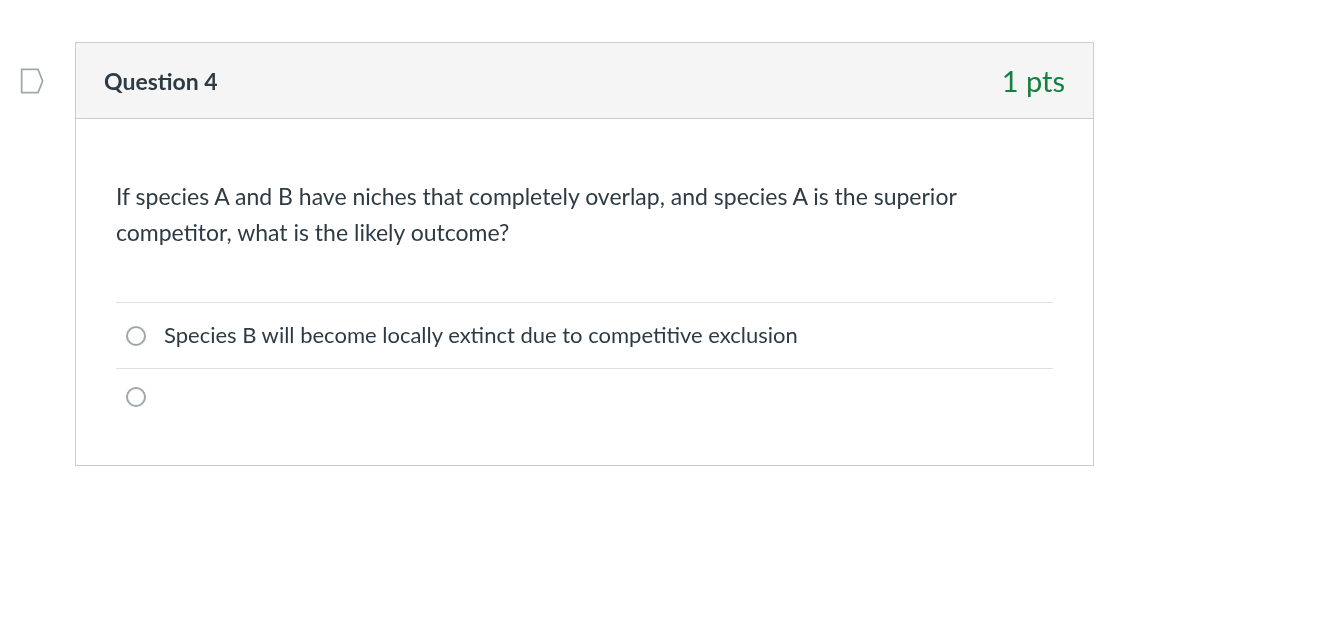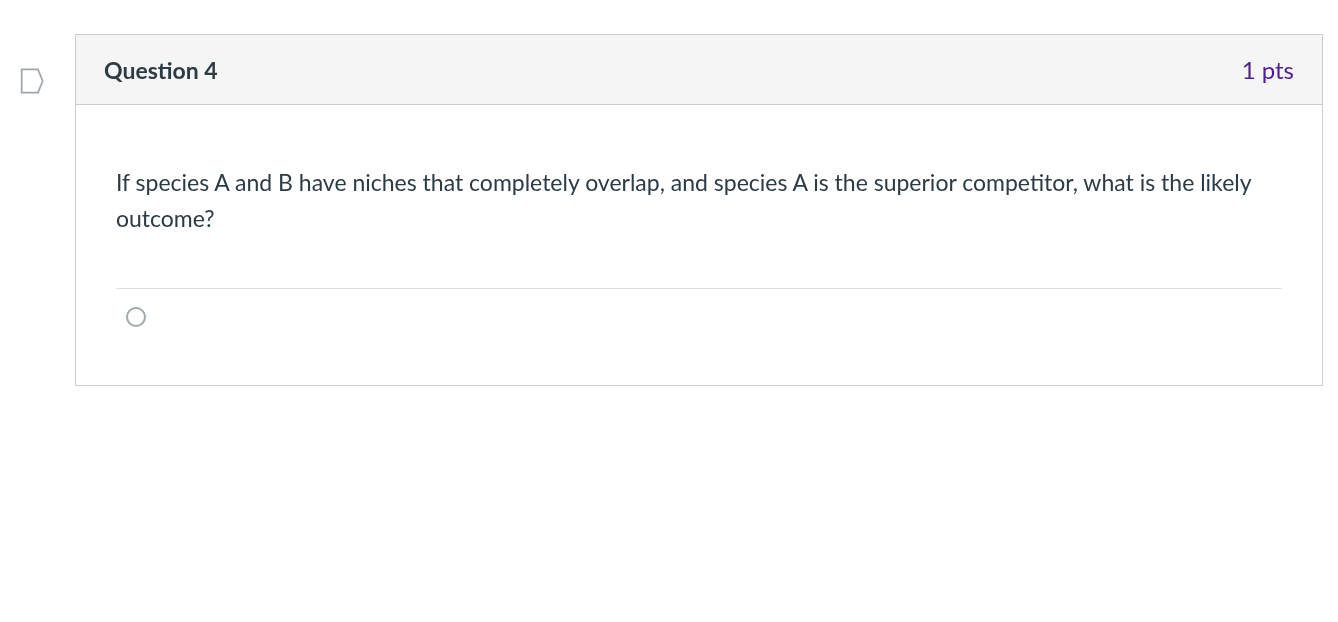--- a/index.html
+++ b/index.html
@@ -22,42 +22,42 @@
       width: 28px;
       height: 28px;
     }
     .bookmark-icon svg {
       width: 100%;
       height: 100%;
     }
     .question-container {
       position: absolute;
       left: 75px;
-      top: 34px;
-      width: 1248px;
+      top: 42px;
+      width: 1019px;
       border: 1px solid #c7cdd1;
       background: #ffffff;
     }
     .question-header {
       display: flex;
       justify-content: space-between;
       align-items: center;
       padding: 20px 28px;
       background: #f5f5f5;
       border-bottom: 1px solid #c7cdd1;
     }
     .question-title {
       font-size: 23px;
       font-weight: 700;
       color: #2d3b45;
     }
     .question-points {
-      font-size: 24px;
+      font-size: 29px;
       font-weight: 400;
-      color: #4c1d95;
+      color: #15803d;
       margin-left: 26px;
     }
     .question-body {
       padding: 60px 40px 40px 40px;
     }
     .question-text {
       font-size: 23px;
       line-height: 1.55;
       color: #2d3b45;
       margin-bottom: 52px;
@@ -101,16 +101,20 @@
 <div class="question-container">
   <div class="question-header">
     <div class="question-title">Question 4</div>
     <div class="question-points">1 pts</div>
   </div>
   <div class="question-body">
     <div class="question-text">If species A and B have niches that completely overlap, and species A is the superior competitor, what is the likely outcome?</div>
     <div class="answers">
       <label class="answer-option">
         <span class="radio-circle"></span>
+        <span class="answer-text">Species B will become locally extinct due to competitive exclusion</span>
+      </label>
+      <label class="answer-option">
+        <span class="radio-circle"></span>
       </label>
     </div>
   </div>
 </div>
 
 </body></html>

